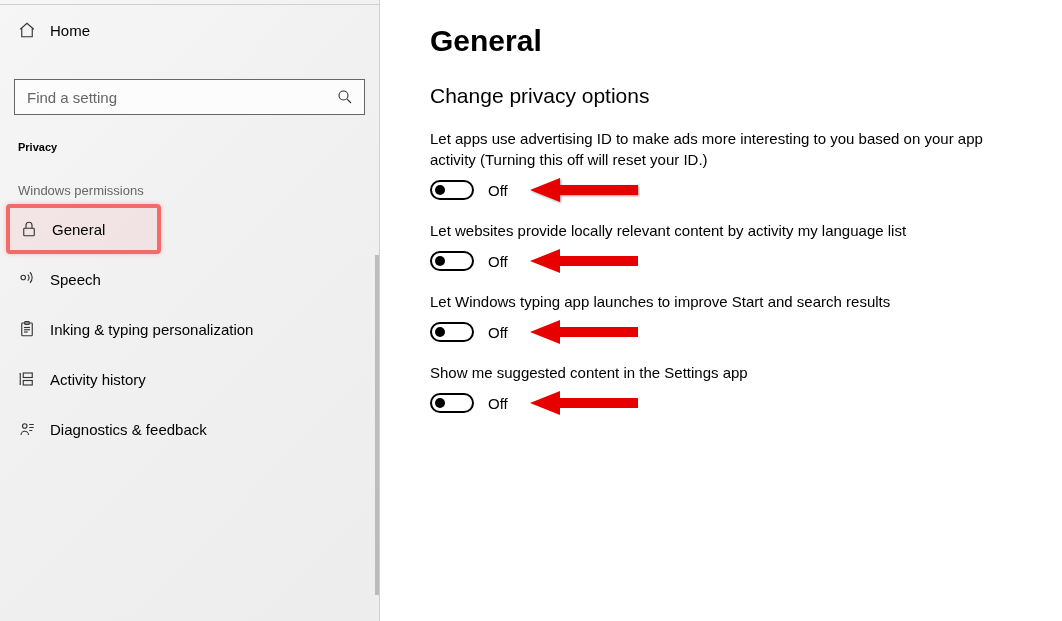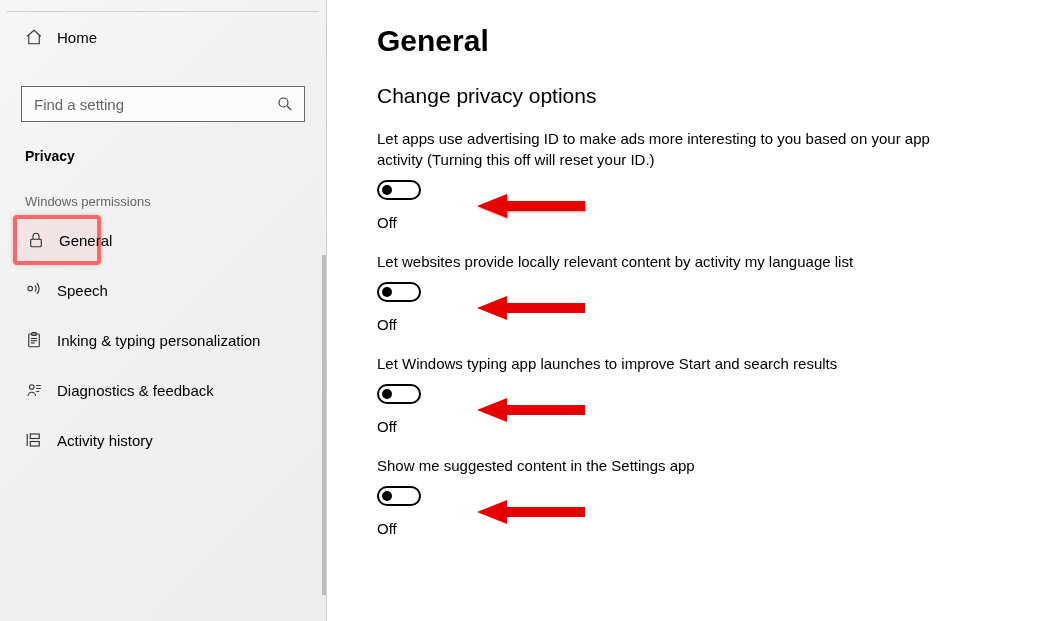--- a/index.html
+++ b/index.html
@@ -9,24 +9,24 @@
     font-size: 15px;
     color: #000;
     background: #fff;
     width: 1062px;
     height: 621px;
     overflow: hidden;
     position: relative;
   }
   .app { display: flex; height: 100%; }
   .sidebar {
-    width: 327px;
+    width: 380px;
     background: linear-gradient(135deg, #f6f6f7 0%, #f1f1f2 40%, #ededee 100%);
     border-right: 1px solid #d0d0d0;
-    padding: 7px;
+    padding: 0;
     position: relative;
   }
   .sb-vscroll-indicator {
     position: absolute;
     right: 0;
     top: 255px;
     width: 4px;
     height: 340px;
     background: #8a8a8a;
     opacity: 0.5;
@@ -56,21 +56,21 @@
     padding: 0 10px;
   }
   .search input {
     border: none; outline: none; background: transparent;
     font-size: 15px; color: #666; width: 100%;
     font-family: inherit;
   }
   .search input::placeholder { color: #666; }
   .section-title {
     font-weight: 600;
-    font-size: 14px;
+    font-size: 11px;
     padding: 18px 18px 10px 18px;
     color: #000;
   }
   .section-sub {
     font-size: 13px;
     color: #666;
     padding: 20px 18px 6px 18px;
   }
   .selected-box {
     border: 4px solid #f26a6a;
@@ -108,24 +108,23 @@
     max-width: 580px;
   }
   .setting-desc {
     font-size: 15px;
     line-height: 1.4;
     margin-bottom: 10px;
     color: #000;
   }
   .toggle-row {
     display: flex;
-    align-items: flex-start;
+    align-items: center;
     gap: 14px;
     position: relative;
-    flex-direction: column;
   }
   .toggle {
     width: 44px; height: 20px;
     border: 2px solid #000;
     border-radius: 12px;
     background: #fff;
     position: relative;
     cursor: pointer;
   }
   .toggle .knob {
@@ -210,39 +209,39 @@
             <line x1="8" y1="13" x2="16" y2="13"></line>
             <line x1="8" y1="16" x2="13" y2="16"></line>
           </svg>
       </span>
       <span class="sb-label">Inking &amp; typing personalization</span>
     </div>
 
     <div class="sb-item">
       <span class="sb-icon">
         <svg viewBox="0 0 24 24">
-            <circle cx="9" cy="8" r="3"></circle>
-            <path d="M4 20 a5 5 0 0 1 10 0"></path>
-            <path d="M15 6 h6 M15 10 h6 M15 14 h4"></path>
-          </svg>
-      </span>
-      <span class="sb-label">Diagnostics &amp; feedback</span>
-    </div>
-
-    <div class="sb-item">
-      <span class="sb-icon">
-        <svg viewBox="0 0 24 24">
             <line x1="3" y1="5" x2="3" y2="19"></line>
             <line x1="2" y1="5" x2="4" y2="5"></line>
             <line x1="2" y1="19" x2="4" y2="19"></line>
             <rect x="7" y="4" width="12" height="6"></rect>
             <rect x="7" y="14" width="12" height="6"></rect>
           </svg>
       </span>
       <span class="sb-label">Activity history</span>
+    </div>
+
+    <div class="sb-item">
+      <span class="sb-icon">
+        <svg viewBox="0 0 24 24">
+            <circle cx="9" cy="8" r="3"></circle>
+            <path d="M4 20 a5 5 0 0 1 10 0"></path>
+            <path d="M15 6 h6 M15 10 h6 M15 14 h4"></path>
+          </svg>
+      </span>
+      <span class="sb-label">Diagnostics &amp; feedback</span>
     </div>
 
   </aside>
 
   <main class="main">
     <h1>General</h1>
     <h2>Change privacy options</h2>
 
     <div class="setting">
       <div class="setting-desc">Let apps use advertising ID to make ads more interesting to you based on your app activity (Turning this off will reset your ID.)</div>

